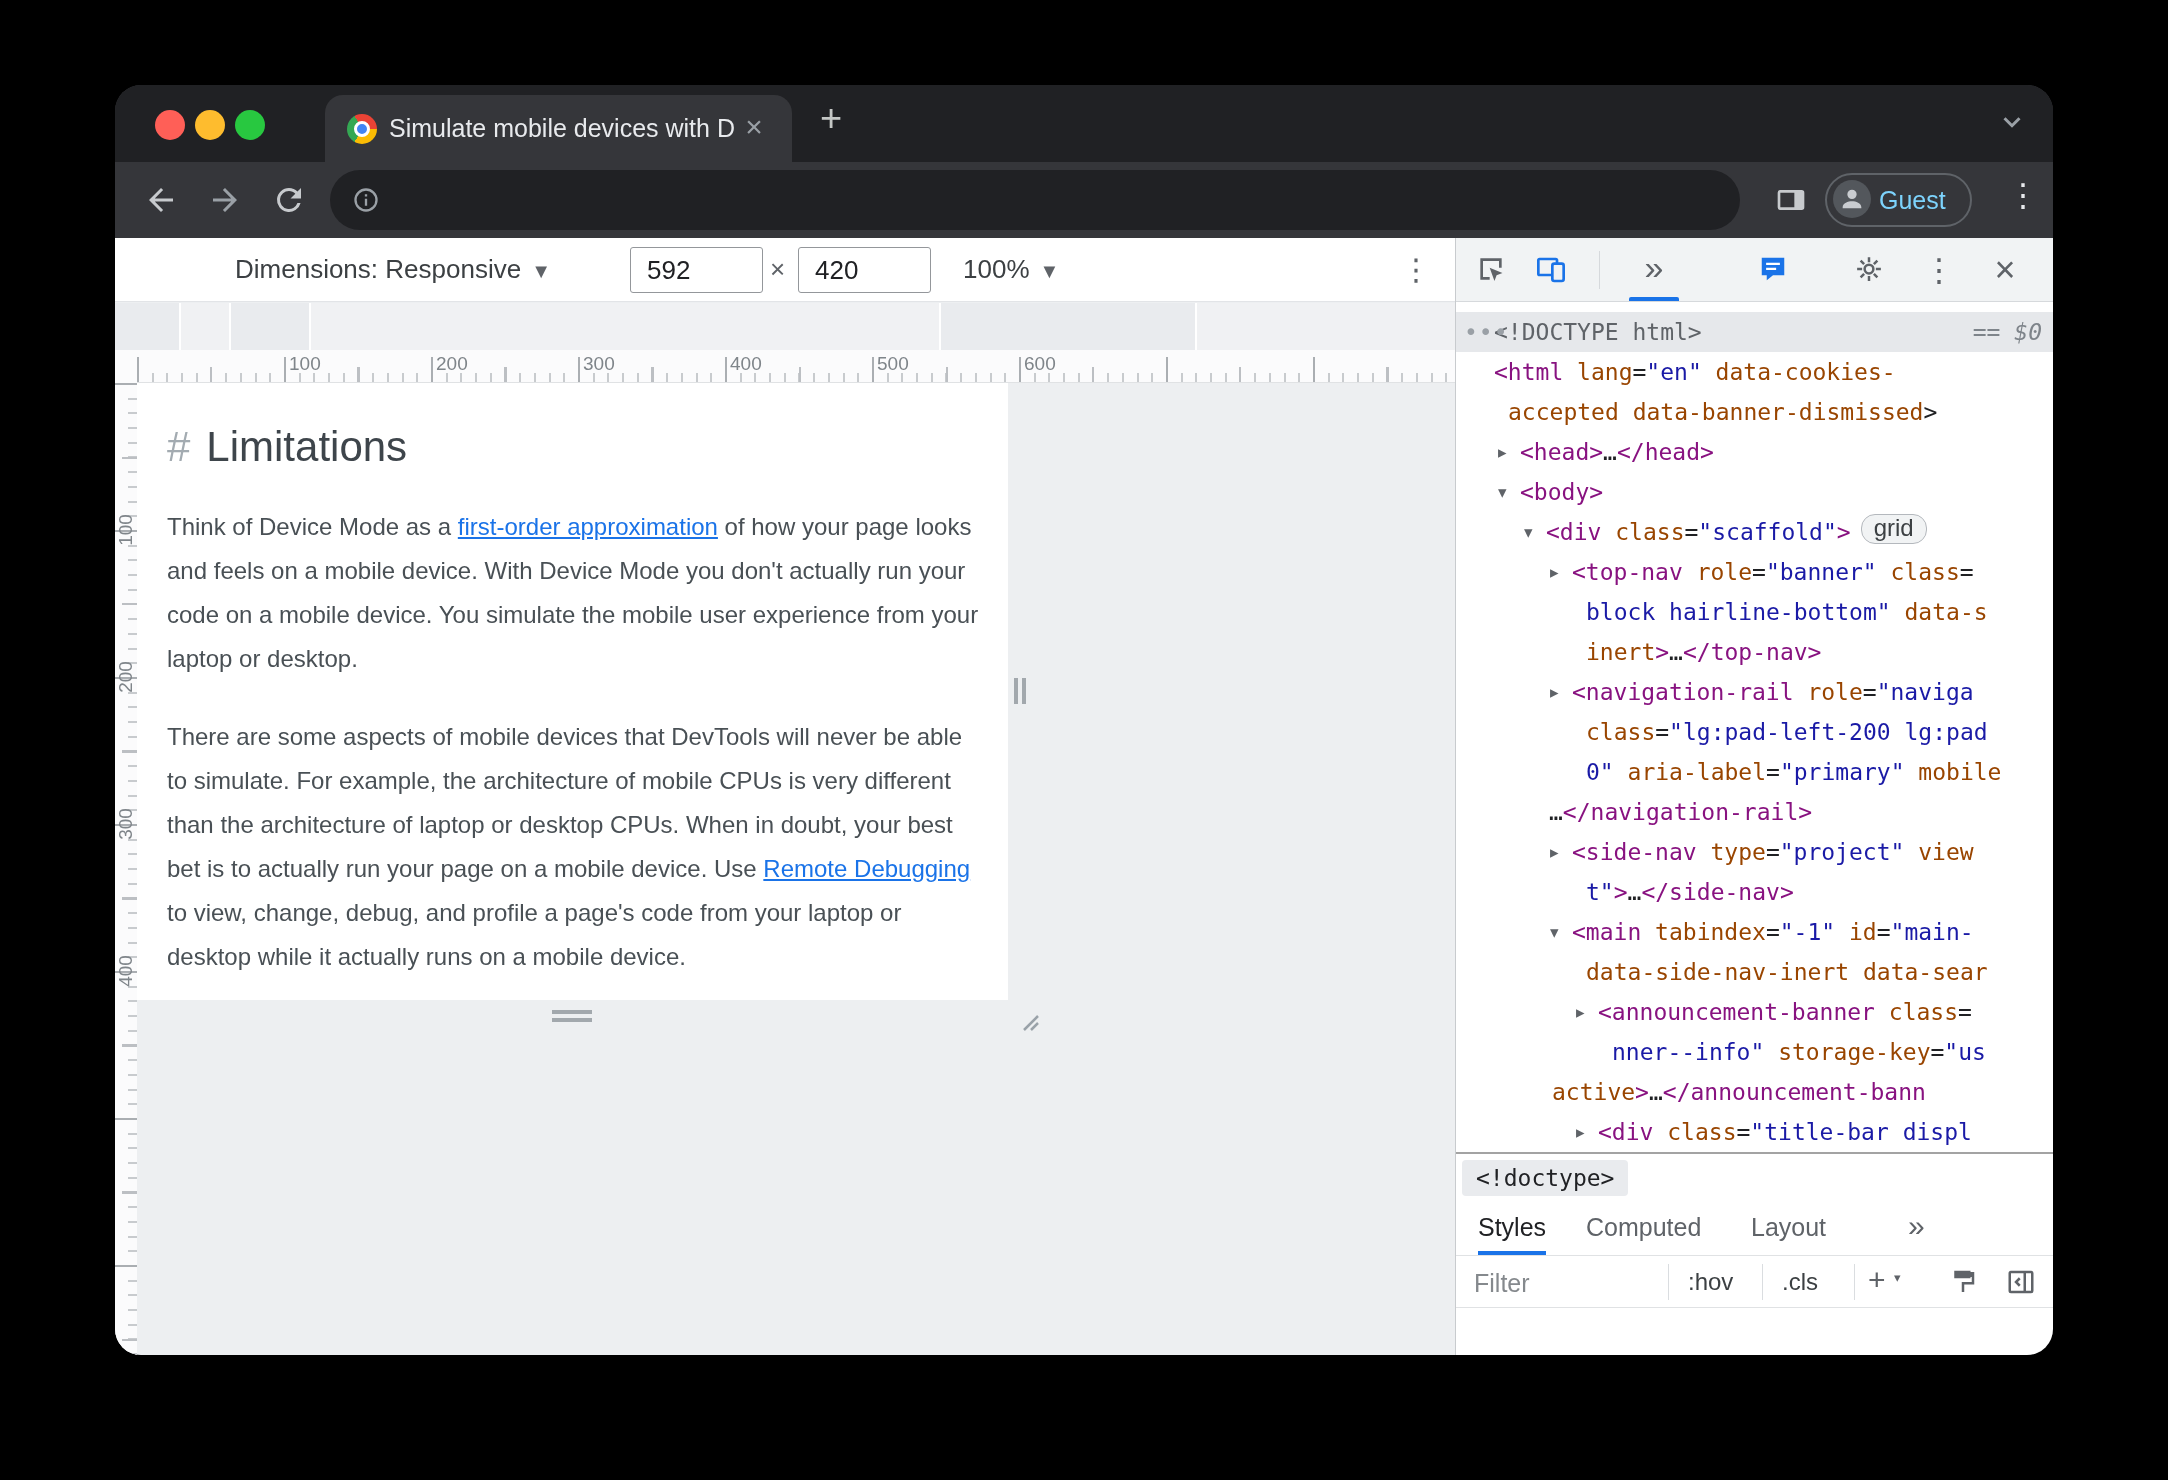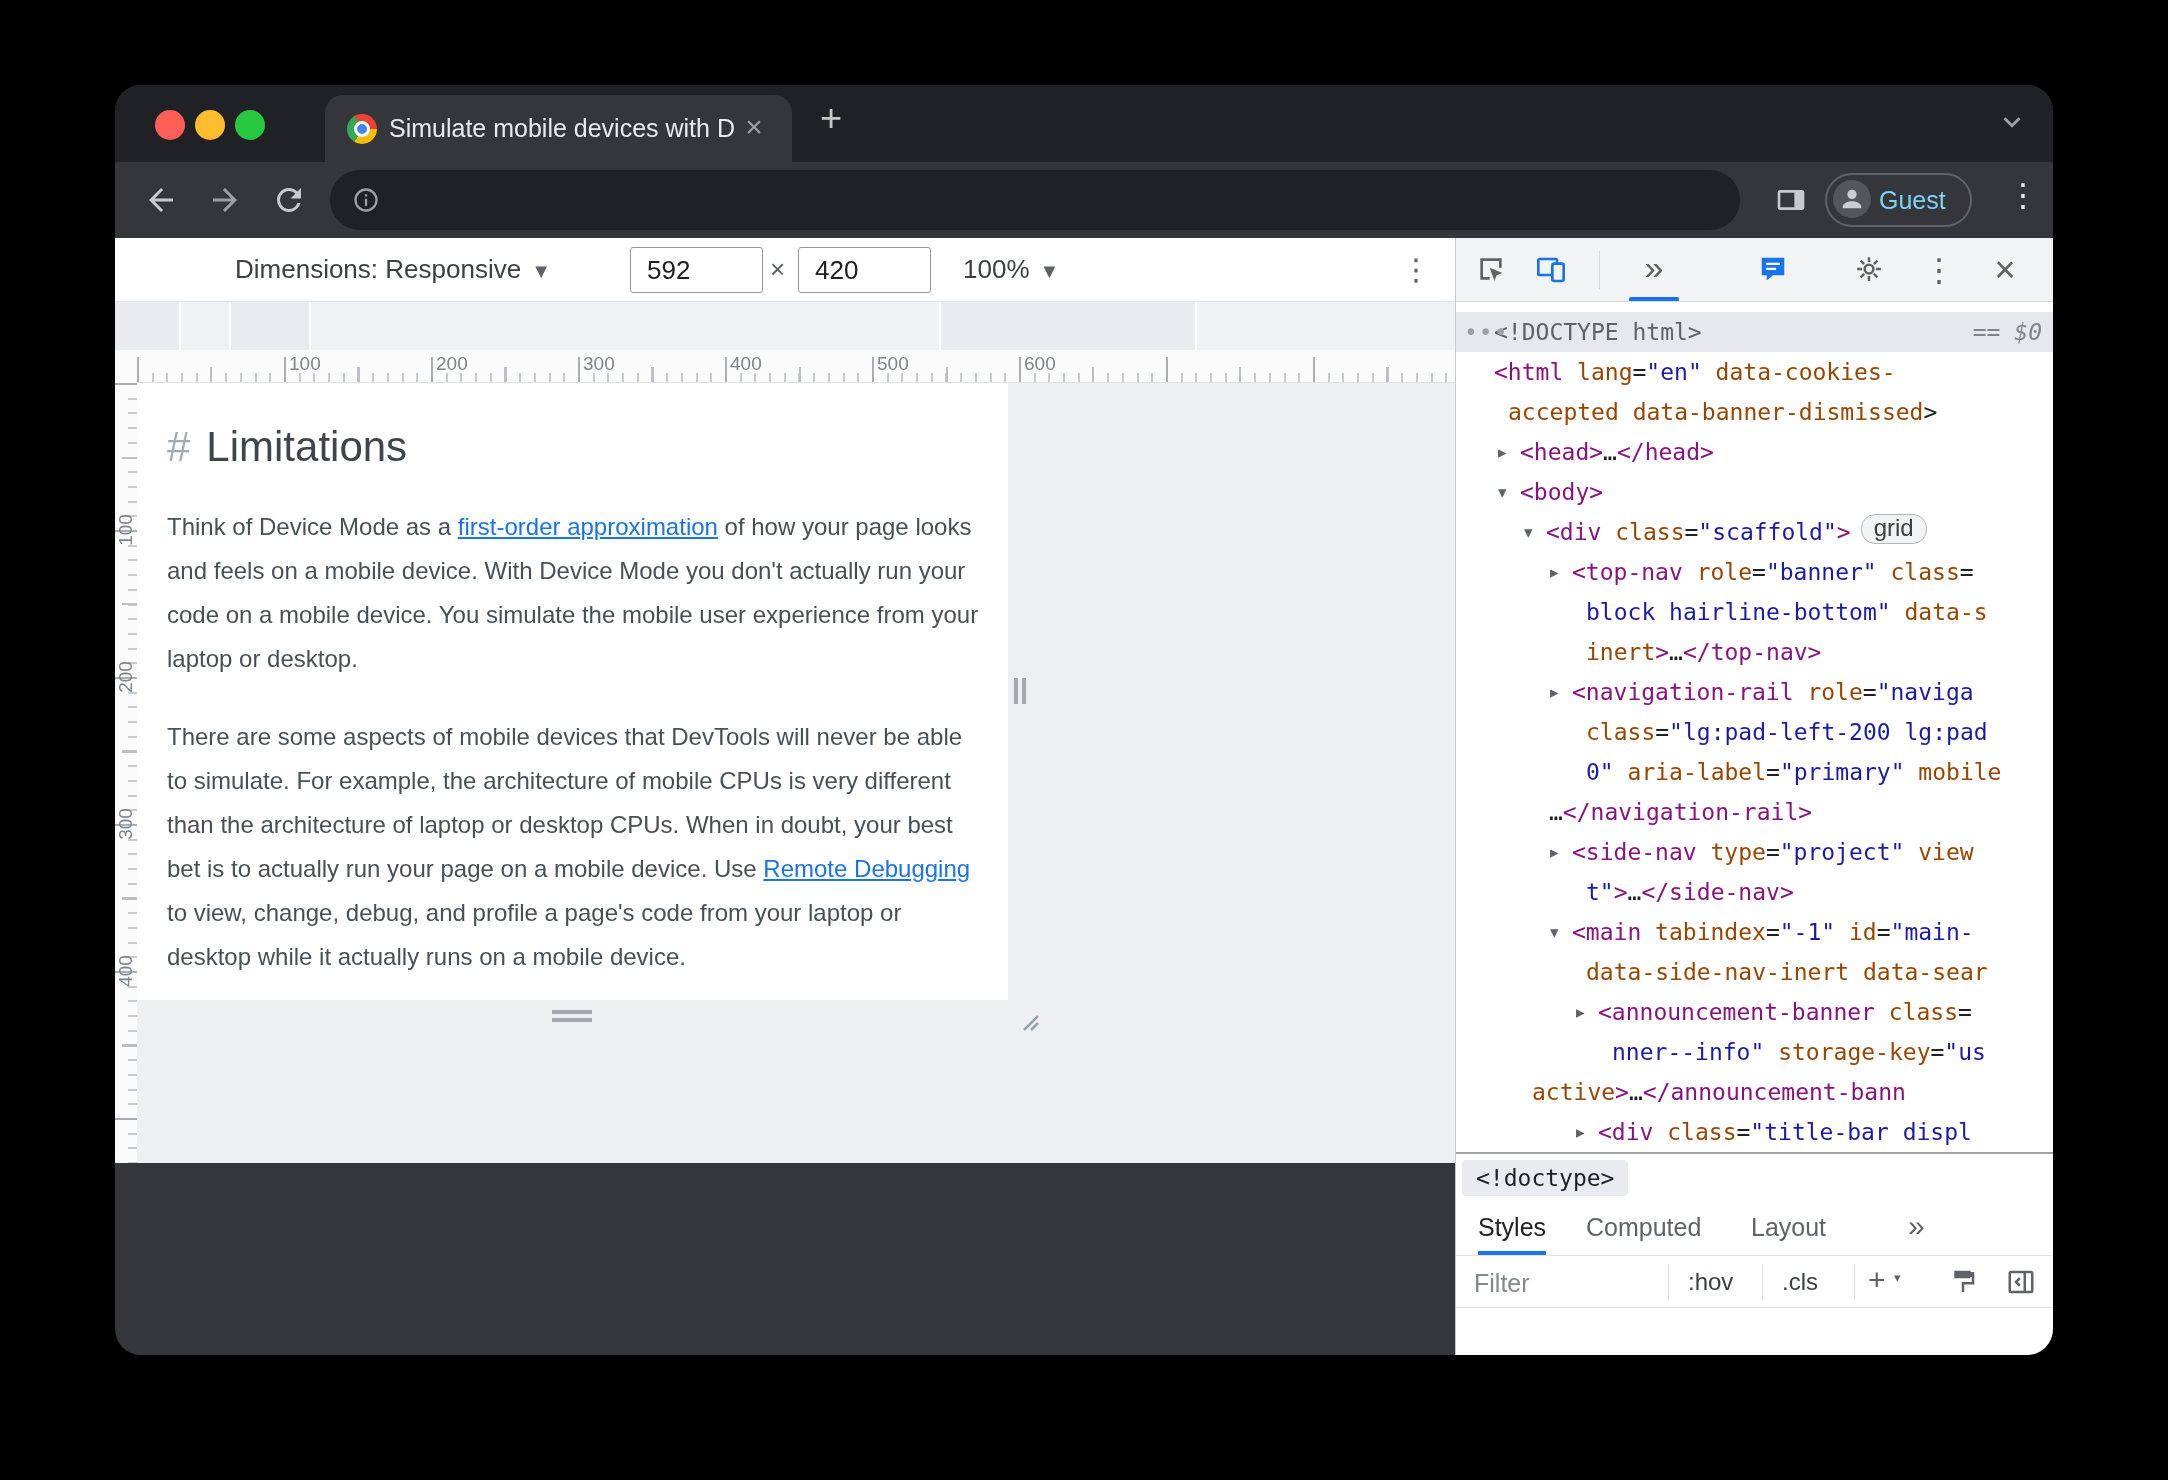--- a/index.html
+++ b/index.html
@@ -33,21 +33,21 @@
   .url-path{color:#bdc1c6;}
   .sidepanel-btn{position:absolute;left:1660px;top:22px;}
   .profile-chip{position:absolute;left:1710px;top:11px;width:147px;height:54px;border:2px solid #5f6368;border-radius:27px;box-sizing:border-box;}
   .avatar{position:absolute;left:6px;top:5px;width:38px;height:38px;border-radius:50%;background:#53575c;}
   .avatar svg{position:absolute;left:5px;top:5px;}
   .profile-name{position:absolute;left:52px;top:0;height:50px;line-height:50px;color:#7dd3fc;font-size:25px;}
   .navbar .menu-dots{position:absolute;left:1892px;top:14px;font-size:32px;color:#e8eaed;}
 
   
   .content{position:absolute;left:0;top:153px;width:1938px;height:1117px;}
-  .page-pane{position:absolute;left:0;top:0;width:1340px;height:925px;background:#edeff1;overflow:hidden;}
+  .page-pane{position:absolute;left:0;top:0;width:1340px;height:1117px;background:#edeff1;overflow:hidden;}
   .devtools{position:absolute;left:1340px;top:0;width:598px;height:1117px;background:#fff;border-left:1px solid #c8cbce;box-sizing:border-box;overflow:hidden;}
 
   
   .devbar{position:absolute;left:0;top:0;width:1340px;height:64px;background:#fff;border-bottom:1px solid #e2e4e7;box-sizing:border-box;}
   .dims-label{position:absolute;left:120px;top:0;height:63px;line-height:63px;font-size:26px;color:#3c4043;}
   .caret{color:#5f6368;font-size:20px;margin-left:10px;}
   .dim-input{position:absolute;top:9px;width:133px;height:46px;box-sizing:border-box;border:1px solid #94979b;border-radius:3px;background:#fff;font-size:26px;color:#202124;padding:0 0 0 16px;font-family:"Liberation Sans",sans-serif;}
   .dim-w{left:515px;}
   .dim-h{left:683px;}
   .dim-x{position:absolute;left:655px;top:0;height:63px;line-height:63px;color:#5f6368;font-size:26px;}
@@ -306,21 +306,21 @@
         <div class="trow" style="padding-left:116px;"><span class="arr" style="left:94px;">▸</span><span class="tag">&lt;navigation-rail</span><span class="attr"> role</span><span class="pl">=</span><span class="val">"naviga</span></div>
         <div class="trow" style="padding-left:130px;"><span class="attr">class</span><span class="pl">=</span><span class="val">"lg:pad-left-200 lg:pad</span></div>
         <div class="trow" style="padding-left:130px;"><span class="val">0"</span><span class="attr"> aria-label</span><span class="pl">=</span><span class="val">"primary"</span><span class="attr"> mobile</span></div>
         <div class="trow" style="padding-left:93px;"><span class="pl">…</span><span class="tag">&lt;/navigation-rail&gt;</span></div>
         <div class="trow" style="padding-left:116px;"><span class="arr" style="left:94px;">▸</span><span class="tag">&lt;side-nav</span><span class="attr"> type</span><span class="pl">=</span><span class="val">"project"</span><span class="attr"> view</span></div>
         <div class="trow" style="padding-left:130px;"><span class="val">t"</span><span class="tag">&gt;</span><span class="pl">…</span><span class="tag">&lt;/side-nav&gt;</span></div>
         <div class="trow" style="padding-left:116px;"><span class="arr" style="left:94px;">▾</span><span class="tag">&lt;main</span><span class="attr"> tabindex</span><span class="pl">=</span><span class="val">"-1"</span><span class="attr"> id</span><span class="pl">=</span><span class="val">"main-</span></div>
         <div class="trow" style="padding-left:130px;"><span class="attr">data-side-nav-inert</span><span class="attr"> data-sear</span></div>
         <div class="trow" style="padding-left:142px;"><span class="arr" style="left:120px;">▸</span><span class="tag">&lt;announcement-banner</span><span class="attr"> class</span><span class="pl">=</span></div>
         <div class="trow" style="padding-left:156px;"><span class="val">nner--info"</span><span class="attr"> storage-key</span><span class="pl">=</span><span class="val">"us</span></div>
-        <div class="trow" style="padding-left:76px;"><span class="attr">active</span><span class="tag">&gt;</span><span class="pl">…</span><span class="tag">&lt;/announcement-bann</span></div>
+        <div class="trow" style="padding-left:96px;"><span class="attr">active</span><span class="tag">&gt;</span><span class="pl">…</span><span class="tag">&lt;/announcement-bann</span></div>
         <div class="trow" style="padding-left:142px;"><span class="arr" style="left:120px;">▸</span><span class="tag">&lt;div</span><span class="attr"> class</span><span class="pl">=</span><span class="val">"title-bar displ</span></div>
       </div>
 
       <div class="dt-crumbs">
         <span class="crumb">&lt;!doctype&gt;</span>
       </div>
 
       <div class="dt-tabs">
         <span class="dt-tab active" style="left:22px;">Styles</span>
         <span class="dt-tab" style="left:130px;">Computed</span>

